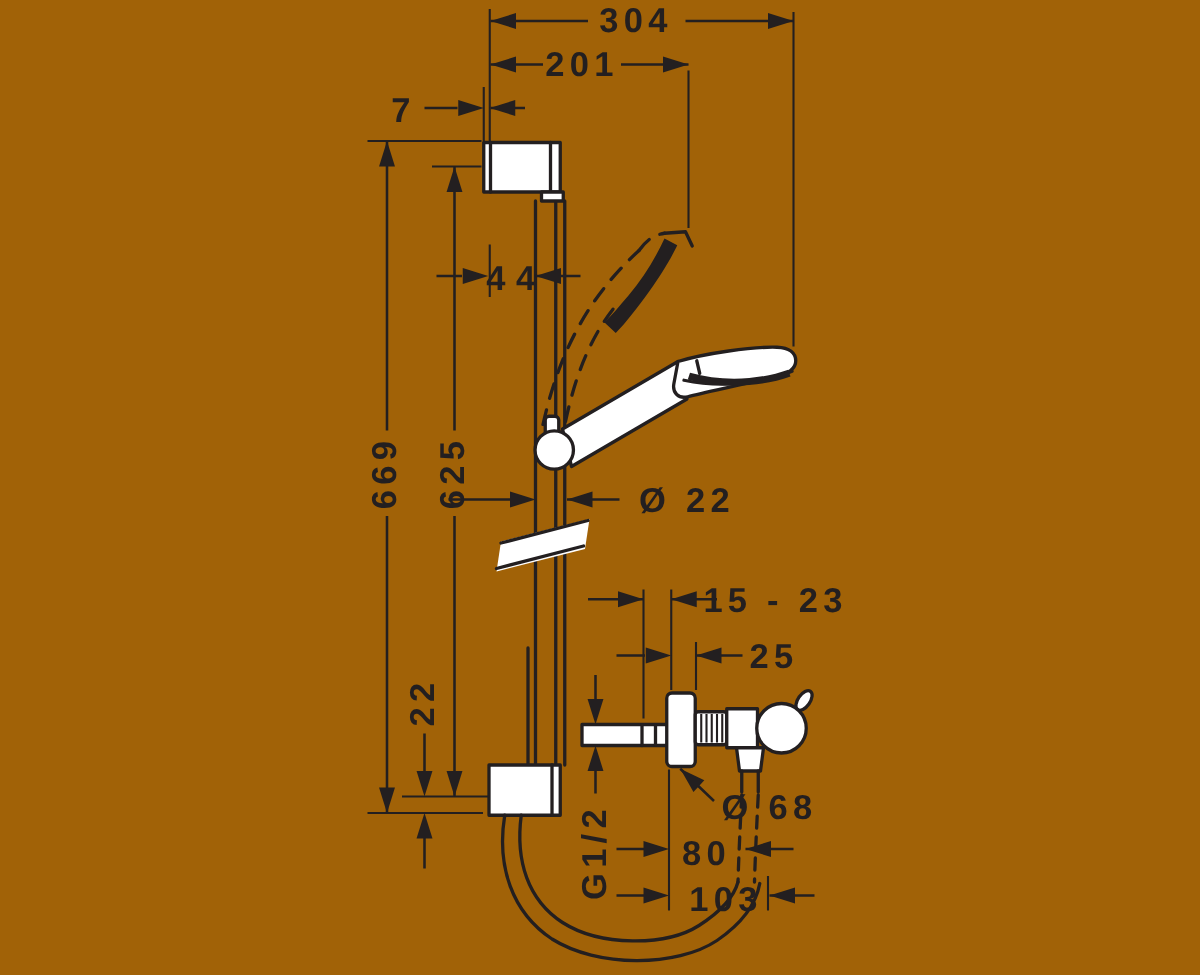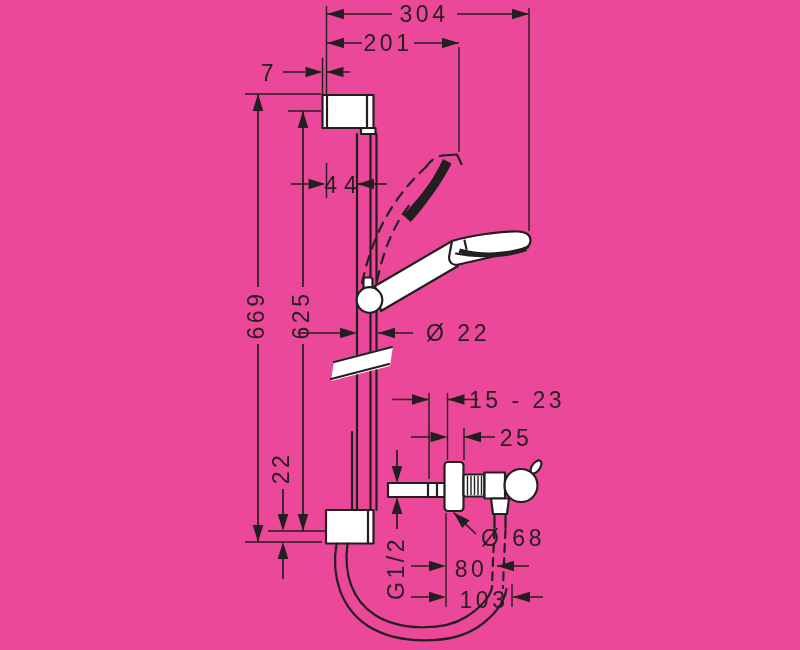--- a/index.html
+++ b/index.html
@@ -1,16 +1,16 @@
 <!DOCTYPE html>
 <html><head>
 <meta charset="utf-8">
 <style>
   html,body{margin:0;padding:0;background:#ffffff;}
-  .stage{position:relative;width:800px;height:650px;background:#ec4899;overflow:hidden;}
+  .stage{position:relative;width:800px;height:650px;background:#a16207;overflow:hidden;font-weight:bold;}
   svg{display:block;}
   
   .ol{stroke:#231f20;stroke-width:2.2;fill:none;stroke-linecap:round;stroke-linejoin:round;}
   .wf{stroke:#231f20;stroke-width:2.2;fill:#ffffff;stroke-linejoin:round;}
   .bf{fill:#231f20;stroke:none;}
   .dash{stroke:#231f20;stroke-width:2.2;fill:none;stroke-dasharray:10 8;stroke-linecap:round;}
   .dash2{stroke:#231f20;stroke-width:2.2;fill:none;stroke-dasharray:8 6;stroke-linecap:round;}
   
   .dl{stroke:#231f20;stroke-width:1.7;fill:none;}
   .el{stroke:#231f20;stroke-width:1.4;fill:none;}

